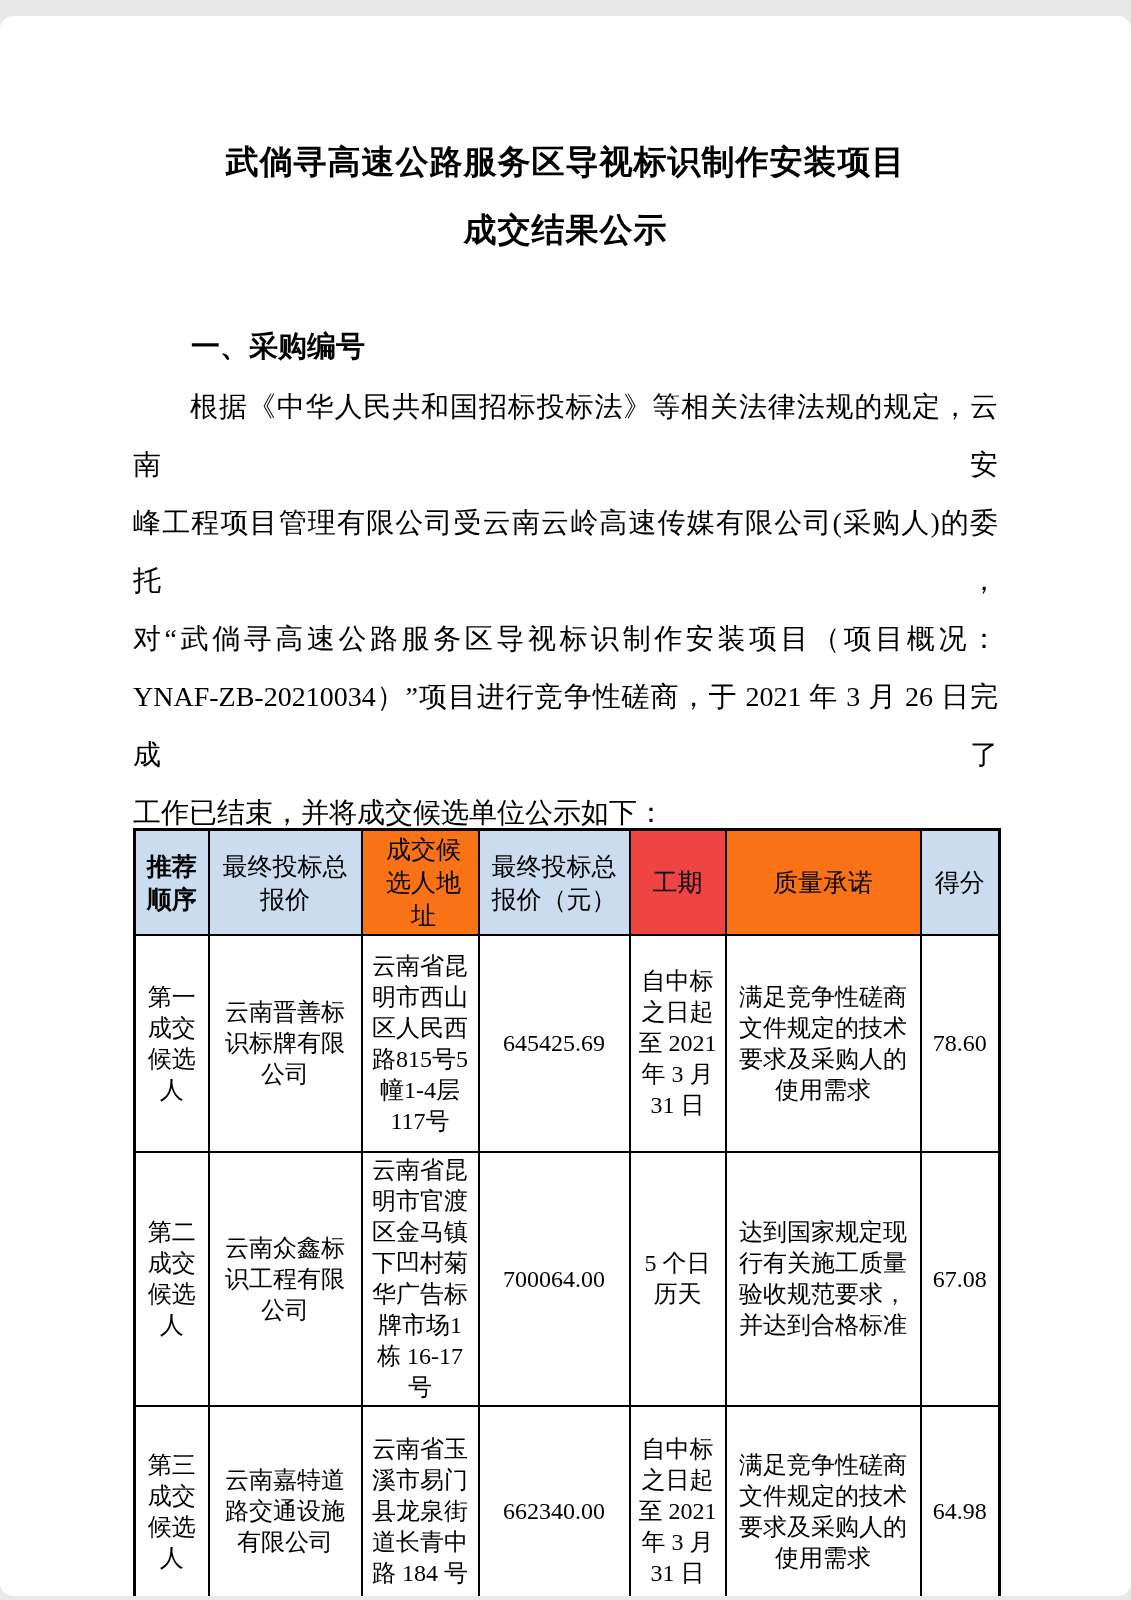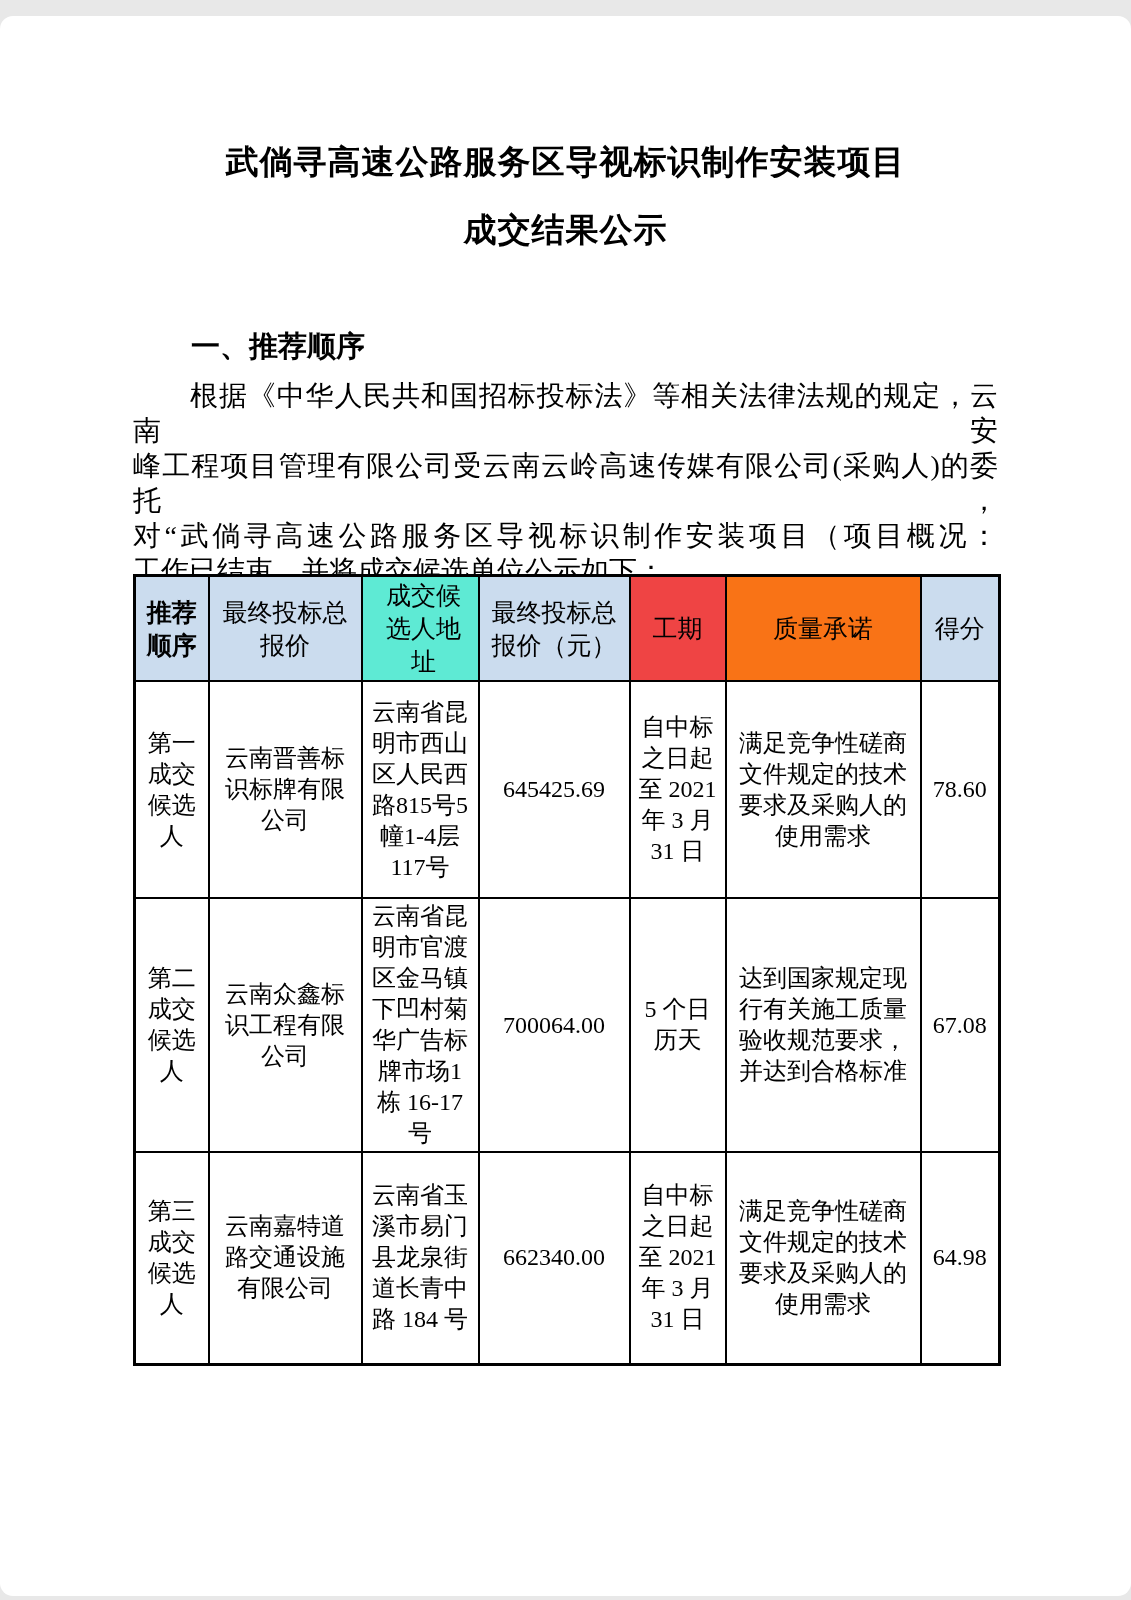--- a/index.html
+++ b/index.html
@@ -28,21 +28,21 @@
     padding-left: 58px;
     font-weight: bold;
     font-size: 29px;
     line-height: 36px;
   }
   .paragraph {
     margin-top: 14px;
     font-size: 28px;
   }
   .pline {
-    line-height: 35px;
+    line-height: 58px;
     text-align: justify;
     white-space: nowrap;
   }
   .pline.just { text-align-last: justify; white-space: normal; }
   .pline.indent { text-indent: 57px; }
   table.results {
     margin-top: -14px;
     position: relative;
     z-index: 2;
     width: 865px;
@@ -81,44 +81,45 @@
 </head>
 <body>
 
 <div class="page">
 
   <div class="doc-title">
     <div>武倘寻高速公路服务区导视标识制作安装项目</div>
     <div>成交结果公示</div>
   </div>
 
-  <div class="section-heading">一、推荐顺序</div>
+  <div class="section-heading">一、采购编号</div>
 
   <div class="paragraph">
     <div class="pline just indent">根据《中华人民共和国招标投标法》等相关法律法规的规定，云南安</div>
     <div class="pline just">峰工程项目管理有限公司受云南云岭高速传媒有限公司(采购人)的委托，</div>
     <div class="pline just">对“武倘寻高速公路服务区导视标识制作安装项目（项目概况：</div>
+    <div class="pline just">YNAF-ZB-20210034）”项目进行竞争性磋商，于 2021 年 3 月 26 日完成了</div>
     <div class="pline">工作已结束，并将成交候选单位公示如下：</div>
   </div>
 
   <table class="results">
     <colgroup>
       <col style="width:74px">
       <col style="width:153px">
       <col style="width:117px">
       <col style="width:151px">
       <col style="width:96px">
       <col style="width:195px">
       <col style="width:79px">
     </colgroup>
     <thead>
       <tr>
         <th style="background: rgb(203, 220, 238); font-weight: bold;">推荐顺序</th>
         <th style="background: rgb(203, 220, 238);">最终投标总报价</th>
-        <th style="background: #5eead4; padding-left: 12px;">成交候选人地址</th>
+        <th style="background: #f97316; padding-left: 12px;">成交候选人地址</th>
         <th style="background: rgb(203, 220, 238);">最终投标总报价（元）</th>
         <th style="background: #ef4444;">工期</th>
         <th style="background: #f97316;">质量承诺</th>
         <th style="background: rgb(203, 220, 238);">得分</th>
       </tr>
     </thead>
     <tbody>
       <tr class="row-1">
         <td class="rank-cell">第一
 成交

